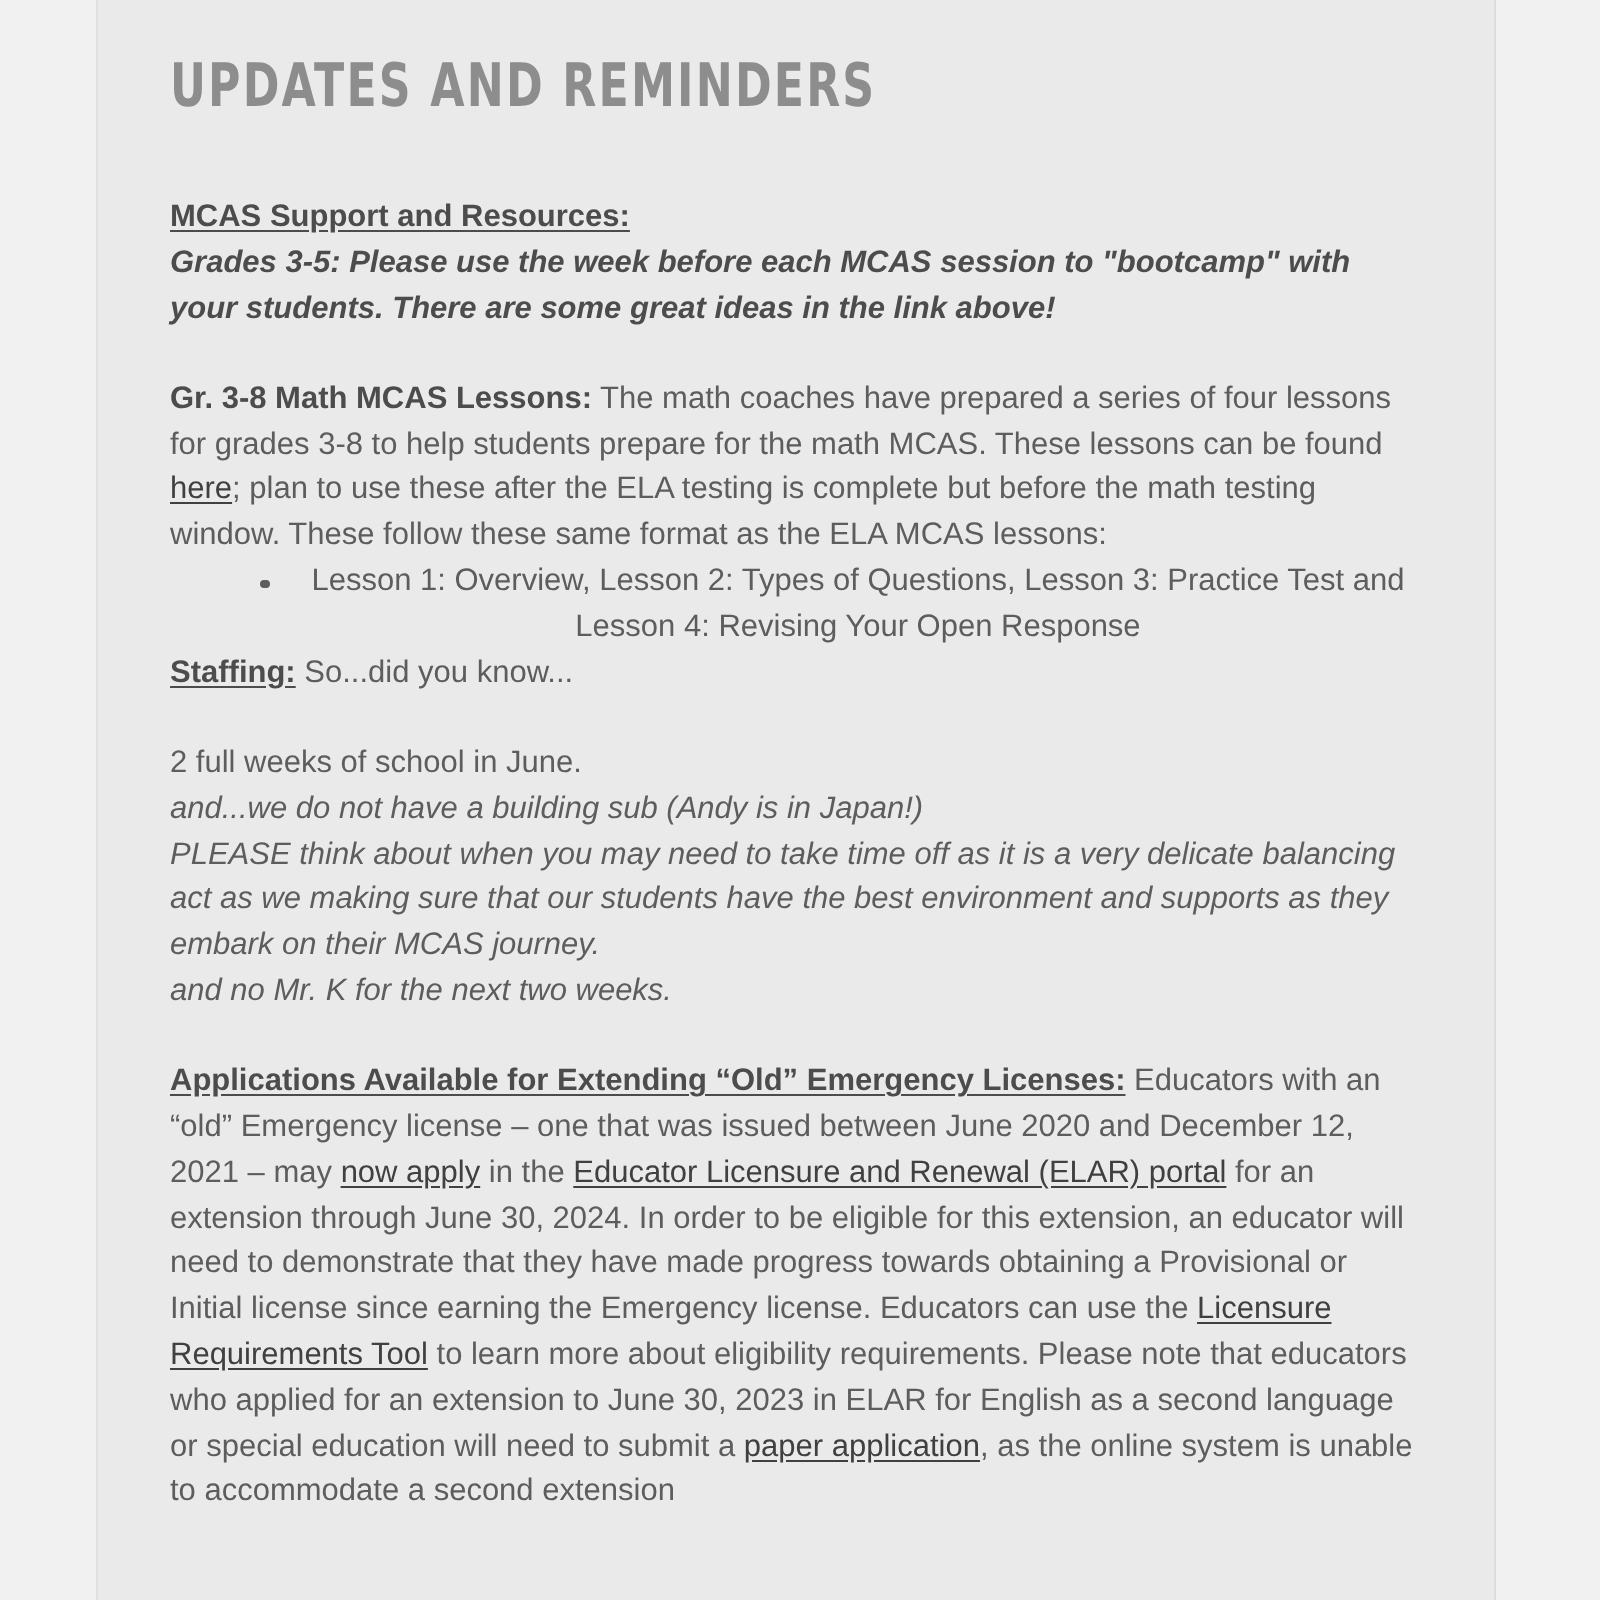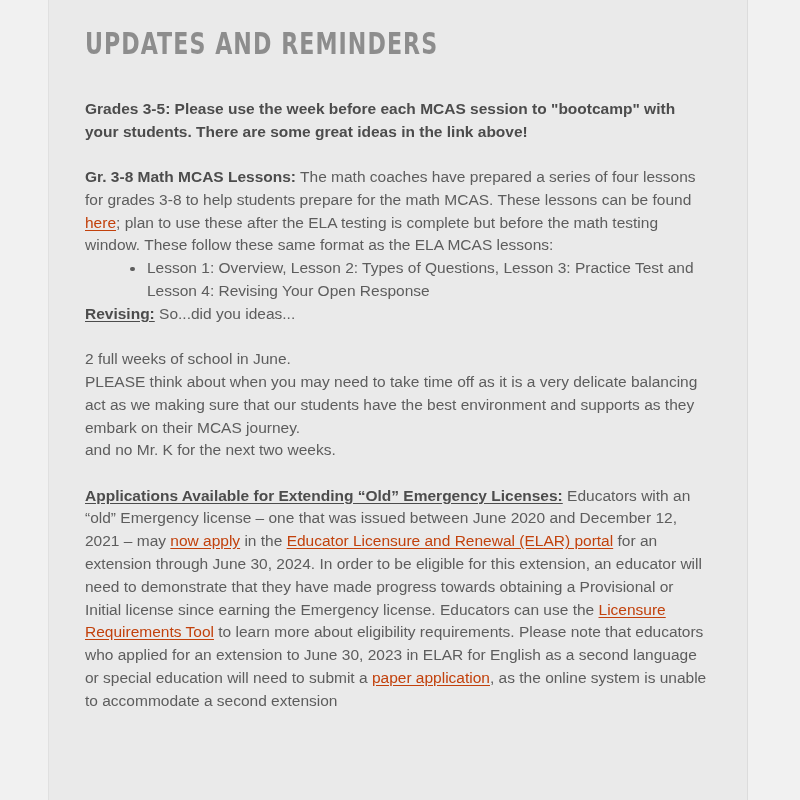--- a/index.html
+++ b/index.html
@@ -52,37 +52,39 @@
     color: #5d5d5d;
     font-size: 15.5px;
     line-height: 22.8px;
     margin: 0;
   }
   .block + .block {
     margin-top: 22.5px;
   }
   .block.tight + .block.tight {
     margin-top: 0;
+    font-style: italic;
   }
   .lead {
     font-weight: 700;
     color: #4c4c4c;
   }
   .lead.u {
     text-decoration: underline;
     text-underline-offset: 2px;
   }
   a.lnk {
-    color: #c2410c;
+    color: #404040;
     text-underline-offset: 2px;
   }
   ul.bullets {
     margin: 0;
     padding: 0 0 0 62px;
     list-style: none;
+    text-align: center;
   }
   ul.bullets li {
     position: relative;
     color: #5d5d5d;
     font-size: 15.5px;
     line-height: 22.8px;
     padding-left: 0;
   }
   ul.bullets li::before {
     content: "";
@@ -98,35 +100,39 @@
 </head>
 <body>
 
 <div id="page">
   <div id="card">
     <div id="card-inner">
 
       <h1 class="page-title">Updates and Reminders</h1>
 
       <p class="block tight">
+        <span class="lead u">MCAS Support and Resources:</span>
+      </p>
+      <p class="block tight">
         <span class="lead">Grades 3-5: Please use the week before each MCAS session to "bootcamp" with your students. There are some great ideas in the link above!</span>
       </p>
 
       <p class="block">
         <span class="lead">Gr. 3-8 Math MCAS Lessons:</span><span> The math coaches have prepared a series of four lessons for grades 3-8 to help students prepare for the math MCAS. These lessons can be found </span><a class="lnk" href="#">here</a><span>; plan to use these after the ELA testing is complete but before the math testing window. These follow these same format as the ELA MCAS lessons:</span>
       </p>
 
       <ul class="bullets">
         <li><span>Lesson 1: Overview, Lesson 2: Types of Questions, Lesson 3: Practice Test and Lesson 4: Revising Your Open Response</span></li>
       </ul>
 
       <p class="block">
-        <span class="lead u">Revising:</span><span> So...did you ideas...</span>
+        <span class="lead u">Staffing:</span><span> So...did you know...</span>
       </p>
       <p class="block tight"><span>2 full weeks of school in June.</span></p>
+      <p class="block tight"><span>and...we do not have a building sub (Andy is in Japan!)</span></p>
       <p class="block tight"><span>PLEASE think about when you may need to take time off as it is a very delicate balancing act as we making sure that our students have the best environment and supports as they embark on their MCAS journey.</span></p>
       <p class="block tight"><span>and no Mr. K for the next two weeks.</span></p>
 
       <p class="block">
         <span class="lead u">Applications Available for Extending “Old” Emergency Licenses:</span><span> Educators with an “old” Emergency license – one that was issued between June 2020 and December 12, 2021 – may </span><a class="lnk" href="#">now apply</a><span> in the </span><a class="lnk" href="#">Educator Licensure and Renewal (ELAR) portal</a><span> for an extension through June 30, 2024. In order to be eligible for this extension, an educator will need to demonstrate that they have made progress towards obtaining a Provisional or Initial license since earning the Emergency license. Educators can use the </span><a class="lnk" href="#">Licensure Requirements Tool</a><span> to learn more about eligibility requirements. Please note that educators who applied for an extension to June 30, 2023 in ELAR for English as a second language or special education will need to submit a </span><a class="lnk" href="#">paper application</a><span>, as the online system is unable to accommodate a second extension</span>
       </p>
 
     </div>
   </div>
 </div>

